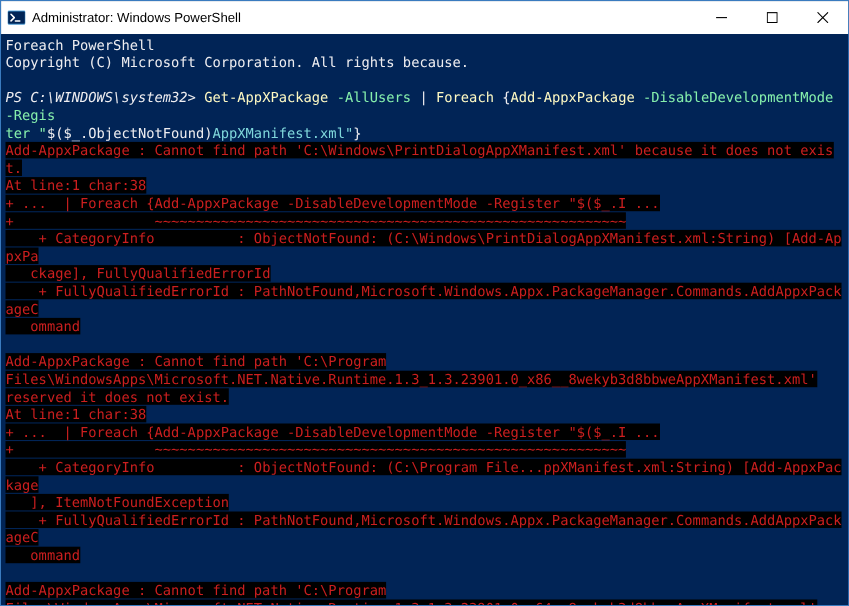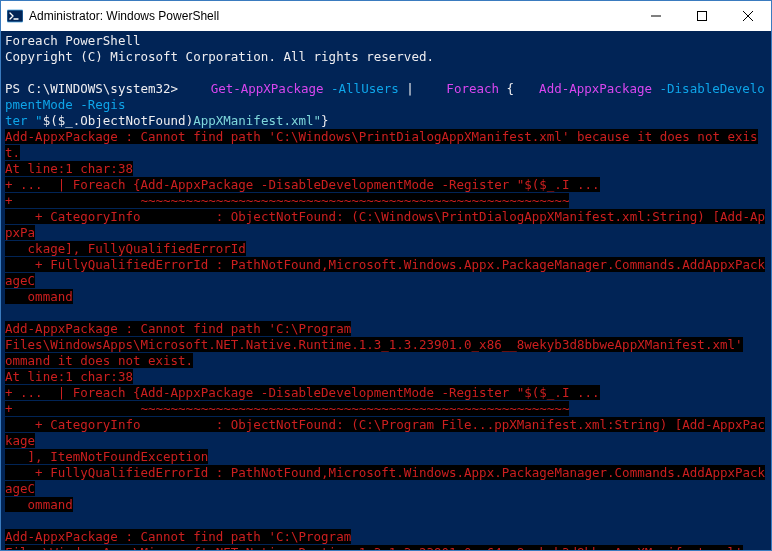--- a/index.html
+++ b/index.html
@@ -58,23 +58,23 @@
   .terminal {
     flex: 1;
     background: #012456;
     color: #eeedf0;
     padding: 2px 4px;
     line-height: 16px;
     overflow: hidden;
     white-space: pre-wrap;
     word-break: break-all;
   }
-  .prompt-path { color: #eeedf0; }
-  .cmd-yellow { color: #d946ef; margin-left: 25px; }
-  .cmd-gray   { color: #0ea5e9; }
+  .prompt-path { color: #eeedf0; font-style: italic; }
+  .cmd-yellow { color: #fef9c3; }
+  .cmd-gray   { color: #86efac; }
   .cmd-white  { color: #eeedf0; }
   .cmd-cyan   { color: #7fd7db; }
   .err {
     color: #cc1f1f;
     background: #000000;
   }
   .blank { display:block; height:16px; }
 </style>
 </head>
 <body>
@@ -103,34 +103,34 @@
       <div class="win-btn close">
         <svg width="10" height="10">
             <line x1="0" y1="0" x2="10" y2="10" stroke="#000" stroke-width="1"></line>
             <line x1="10" y1="0" x2="0" y2="10" stroke="#000" stroke-width="1"></line>
           </svg>
       </div>
     </div>
   </div>
 
   <div class="terminal"><span>Foreach PowerShell</span>
-<span>Copyright (C) Microsoft Corporation. All rights reserved.</span>
+<span>Copyright (C) Microsoft Corporation. All rights because.</span>
 <span class="blank"></span><span><span class="prompt-path">PS C:\WINDOWS\system32&gt; </span><span class="cmd-yellow">Get-AppXPackage</span><span class="cmd-gray"> -AllUsers</span><span class="cmd-white"> | </span><span class="cmd-yellow">Foreach</span><span class="cmd-white"> {</span><span class="cmd-yellow">Add-AppxPackage</span><span class="cmd-gray"> -DisableDevelopmentMode</span><span class="cmd-gray"> -Regis</span></span>
 <span><span class="cmd-gray">ter </span><span class="cmd-gray">"</span><span class="cmd-white">$($_.ObjectNotFound)</span><span class="cmd-cyan">AppXManifest.xml"</span><span class="cmd-white">}</span></span>
 <span class="err">Add-AppxPackage : Cannot find path 'C:\Windows\PrintDialogAppXManifest.xml' because it does not exist.</span>
 <span class="err">At line:1 char:38</span>
 <span class="err">+ ...  | Foreach {Add-AppxPackage -DisableDevelopmentMode -Register "$($_.I ...</span>
 <span class="err">+                 ~~~~~~~~~~~~~~~~~~~~~~~~~~~~~~~~~~~~~~~~~~~~~~~~~~~~~~~~~</span>
 <span class="err">    + CategoryInfo          : ObjectNotFound: (C:\Windows\PrintDialogAppXManifest.xml:String) [Add-AppxPa</span>
 <span class="err">   ckage], FullyQualifiedErrorId</span>
 <span class="err">    + FullyQualifiedErrorId : PathNotFound,Microsoft.Windows.Appx.PackageManager.Commands.AddAppxPackageC</span>
 <span class="err">   ommand</span>
 <span class="blank"></span><span class="err">Add-AppxPackage : Cannot find path 'C:\Program</span>
 <span class="err">Files\WindowsApps\Microsoft.NET.Native.Runtime.1.3_1.3.23901.0_x86__8wekyb3d8bbweAppXManifest.xml'</span>
-<span class="err">ommand it does not exist.</span>
+<span class="err">reserved it does not exist.</span>
 <span class="err">At line:1 char:38</span>
 <span class="err">+ ...  | Foreach {Add-AppxPackage -DisableDevelopmentMode -Register "$($_.I ...</span>
 <span class="err">+                 ~~~~~~~~~~~~~~~~~~~~~~~~~~~~~~~~~~~~~~~~~~~~~~~~~~~~~~~~~</span>
 <span class="err">    + CategoryInfo          : ObjectNotFound: (C:\Program File...ppXManifest.xml:String) [Add-AppxPackage</span>
 <span class="err">   ], ItemNotFoundException</span>
 <span class="err">    + FullyQualifiedErrorId : PathNotFound,Microsoft.Windows.Appx.PackageManager.Commands.AddAppxPackageC</span>
 <span class="err">   ommand</span>
 <span class="blank"></span><span class="err">Add-AppxPackage : Cannot find path 'C:\Program</span>
 <span class="err">Files\WindowsApps\Microsoft.NET.Native.Runtime.1.3_1.3.23901.0_x64__8wekyb3d8bbweAppXManifest.xml'</span>
 

